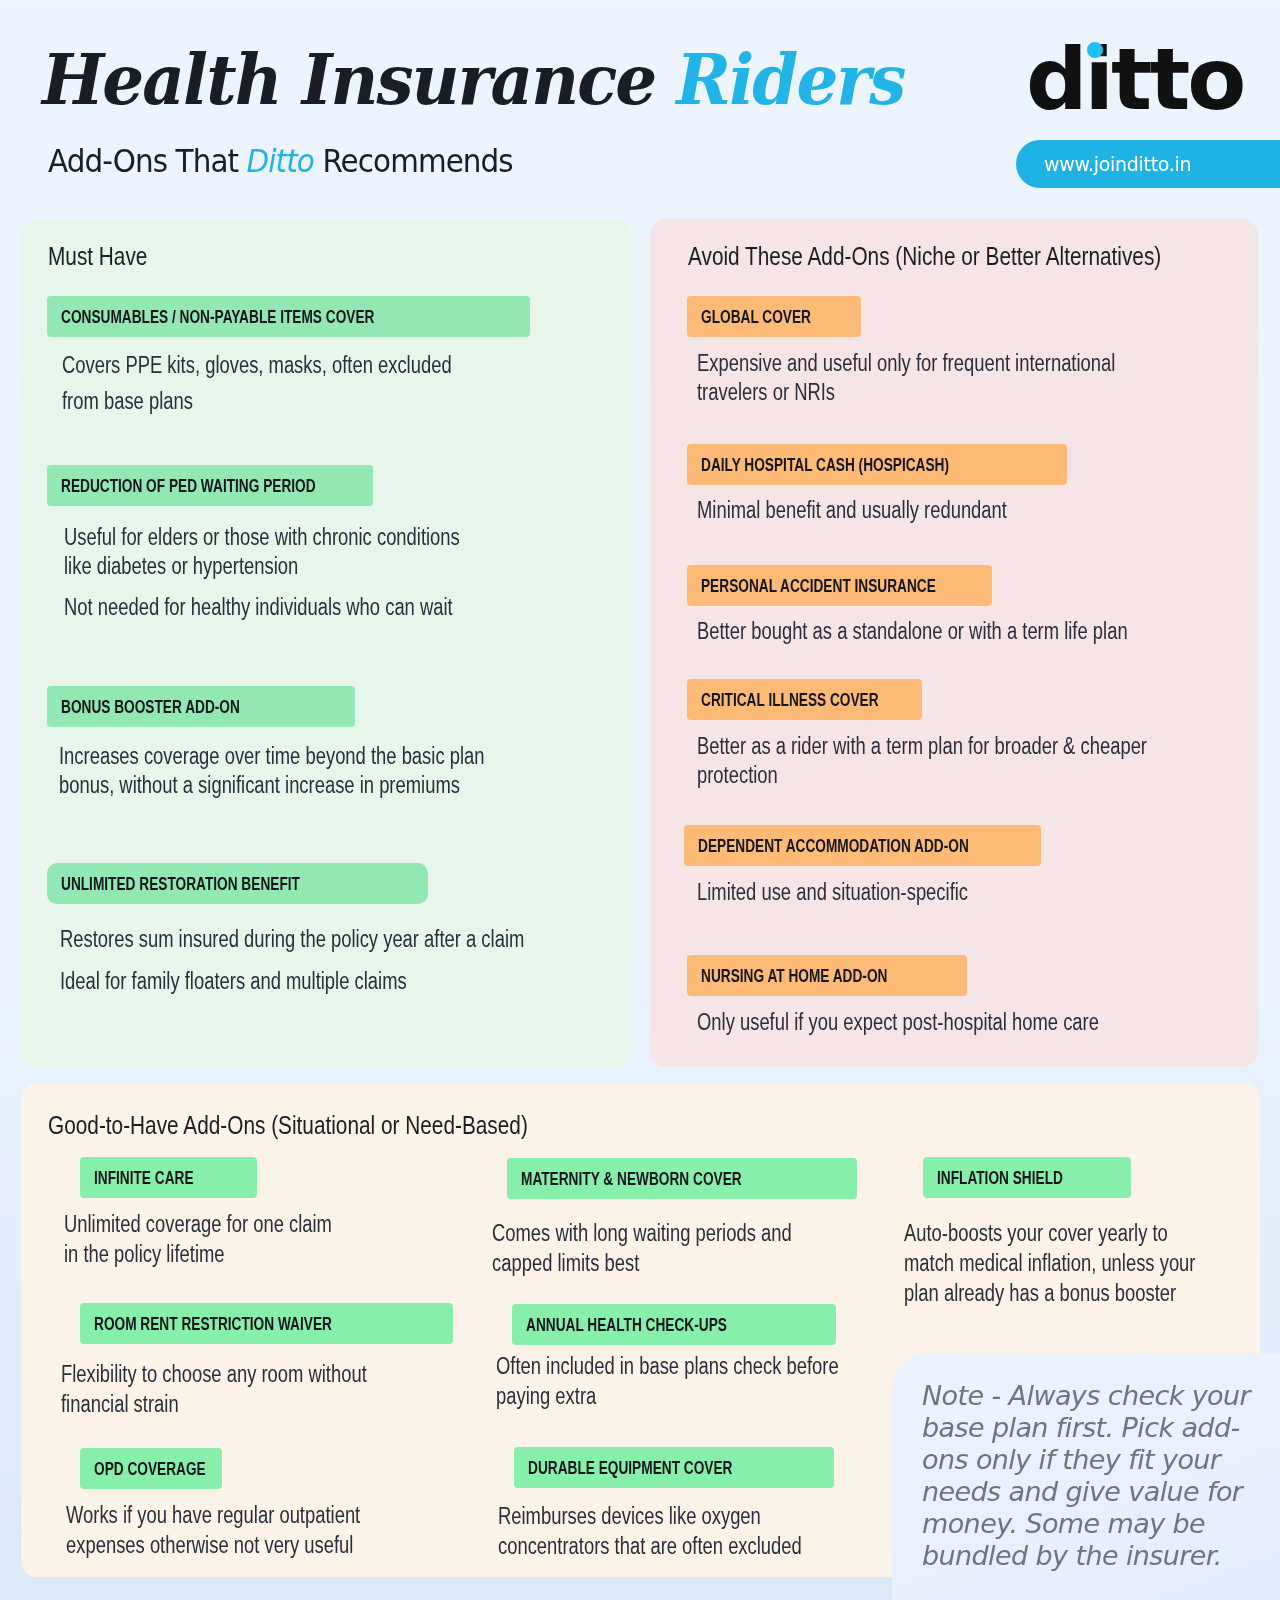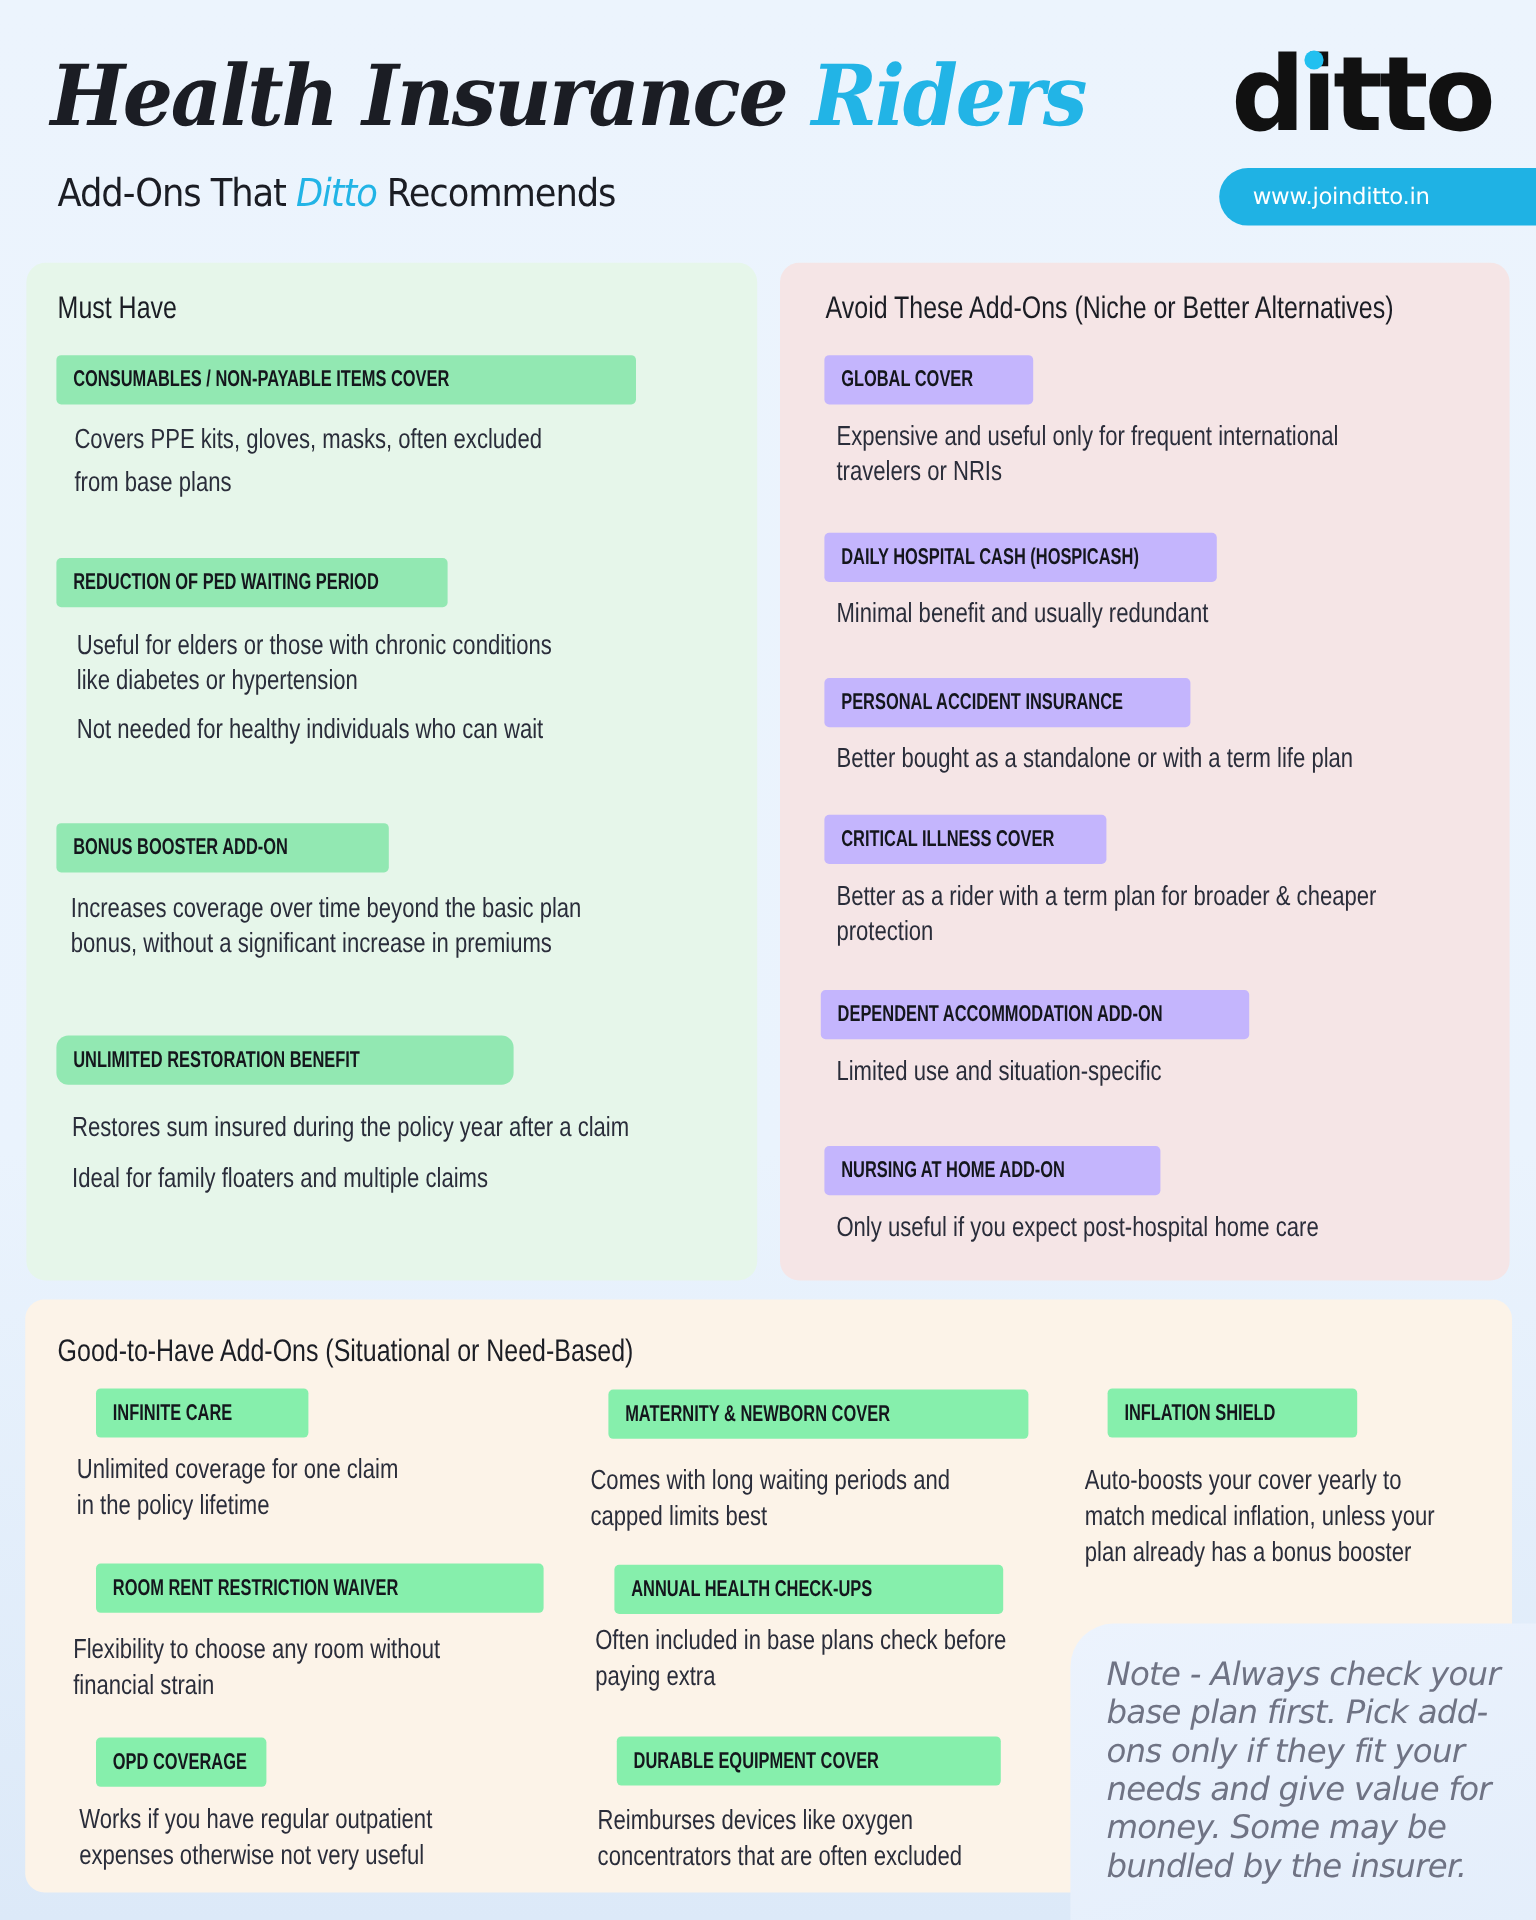--- a/index.html
+++ b/index.html
@@ -72,21 +72,21 @@
       position: absolute;
       height: 41px; line-height: 41px;
       border-radius: 4px;
       padding: 0 14px;
       font-family: "Liberation Sans", sans-serif; font-weight: 700;
       font-size: 19px; color: #14161c;
       white-space: nowrap;
     }
     .tag span { display: inline-block; transform: scaleX(0.72); transform-origin: left center; }
     .tag-green { background: #92e8b2; }
-    .tag-red { background: #c4b5fd; }
+    .tag-red { background: #fdba74; }
     .tag-yellow { background: #86efac; margin-left: 32px; }
 
     .desc {
       position: absolute;
       font-family: "Liberation Sans", sans-serif;
       font-size: 23px; color: #2a2d3a;
       white-space: nowrap;
       transform: scaleX(0.8); transform-origin: left top;
       line-height: 30px;
     }
@@ -125,36 +125,36 @@
 
 <div class="tag tag-green" style="left:47px; top:296px; width:483px;"><span>CONSUMABLES / NON-PAYABLE ITEMS COVER</span></div>
 <div class="desc" style="left:62px; top:350px;">Covers PPE kits, gloves, masks, often excluded</div>
 <div class="desc" style="left:62px; top:386px;">from base plans</div>
 
 <div class="tag tag-green" style="left:47px; top:465px; width:326px;"><span>REDUCTION OF PED WAITING PERIOD</span></div>
 <div class="desc" style="left:64px; top:522px;">Useful for elders or those with chronic conditions</div>
 <div class="desc" style="left:64px; top:551px;">like diabetes or hypertension</div>
 <div class="desc" style="left:64px; top:592px;">Not needed for healthy individuals who can wait</div>
 
-<div class="tag tag-green" style="left:47px; top:686px; width:277px;"><span>BONUS BOOSTER ADD-ON</span></div>
+<div class="tag tag-green" style="left:47px; top:686px; width:308px;"><span>BONUS BOOSTER ADD-ON</span></div>
 <div class="desc" style="left:59px; top:741px;">Increases coverage over time beyond the basic plan</div>
 <div class="desc" style="left:59px; top:770px;">bonus, without a significant increase in premiums</div>
 
 <div class="tag tag-green" style="left:47px; top:863px; width:381px;border-radius:10px;"><span>UNLIMITED RESTORATION BENEFIT</span></div>
 <div class="desc" style="left:60px; top:924px;">Restores sum insured during the policy year after a claim</div>
 <div class="desc" style="left:60px; top:966px;">Ideal for family floaters and multiple claims</div>
 
 <div class="panel panel-red"></div>
 <div class="panel-heading" style="left:688px; top:241px;">Avoid These Add-Ons (Niche or Better Alternatives)</div>
 
 <div class="tag tag-red" style="left:687px; top:296px; width:174px;"><span>GLOBAL COVER</span></div>
 <div class="desc" style="left:697px; top:348px;">Expensive and useful only for frequent international</div>
 <div class="desc" style="left:697px; top:377px;">travelers or NRIs</div>
 
-<div class="tag tag-red" style="left:687px; top:444px; width:327px;"><span>DAILY HOSPITAL CASH (HOSPICASH)</span></div>
+<div class="tag tag-red" style="left:687px; top:444px; width:380px;"><span>DAILY HOSPITAL CASH (HOSPICASH)</span></div>
 <div class="desc" style="left:697px; top:495px;">Minimal benefit and usually redundant</div>
 
 <div class="tag tag-red" style="left:687px; top:565px; width:305px;"><span>PERSONAL ACCIDENT INSURANCE</span></div>
 <div class="desc" style="left:697px; top:616px;">Better bought as a standalone or with a term life plan</div>
 
 <div class="tag tag-red" style="left:687px; top:679px; width:235px;"><span>CRITICAL ILLNESS COVER</span></div>
 <div class="desc" style="left:697px; top:731px;">Better as a rider with a term plan for broader &amp; cheaper</div>
 <div class="desc" style="left:697px; top:760px;">protection</div>
 
 <div class="tag tag-red" style="left:684px; top:825px; width:357px;"><span>DEPENDENT ACCOMMODATION ADD-ON</span></div>

